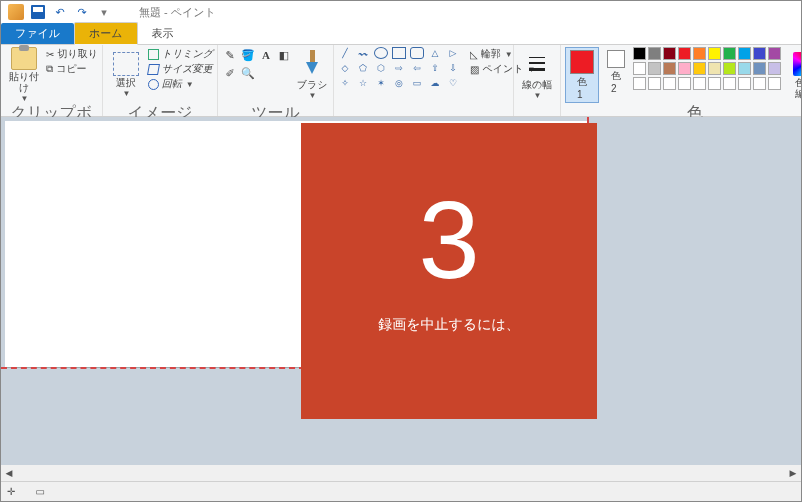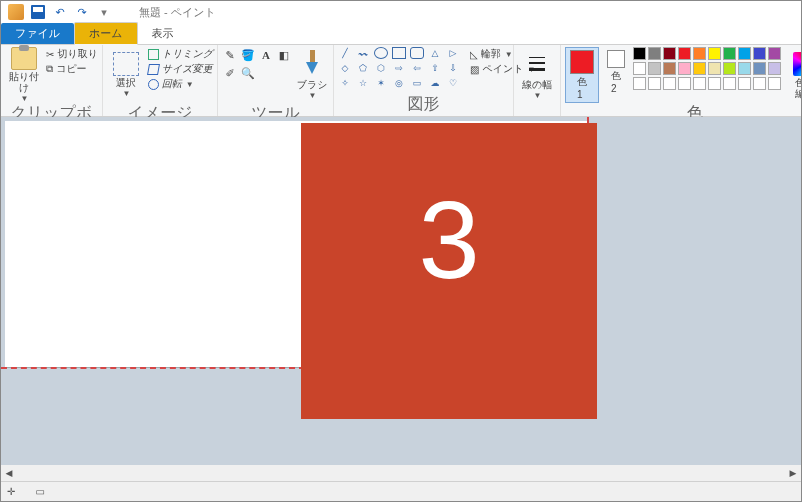--- a/index.html
+++ b/index.html
@@ -196,21 +196,20 @@
             <span>輪郭</span>
             <span class="dropdown-caret">▼</span>
           </div>
         <div>
             <span>▨</span>
             <span>ペイント</span>
             <span class="dropdown-caret">▼</span>
           </div>
       </div>
     </div>
-    <div class="glabel">図形</div>
   </div>
 
   <div class="group">
     <div class="grow">
       <div class="bigbtn" style="width:38px;">
         <div class="widthicon">
             <div></div>
             <div></div>
             <div></div>
           </div>
@@ -277,21 +276,21 @@
 </div>
 
 <div class="canvasarea">
   <div class="whitecanvas" id="whitecanvas" style="width: 582px; height: 246px;"></div>
   <div class="dash-v" id="dashv" style="left: 586px; height: 250px;"></div>
   <div class="dash-h" id="dashh" style="top: 250px; width: 304px;"></div>
 
   <div class="overlay" id="overlay" style="left: 300px; top: 6px; width: 296px; height: 296px;">
     <div class="countdown">3</div>
     <div class="msg">
-      <br>
+      <span>録画を中止するには、</span><br>
       <br>
     </div>
   </div>
 
   <div class="hscroll">
     <div class="arrow">◀</div>
     <div style="flex:1"></div>
     <div class="arrow">▶</div>
   </div>
 </div>

